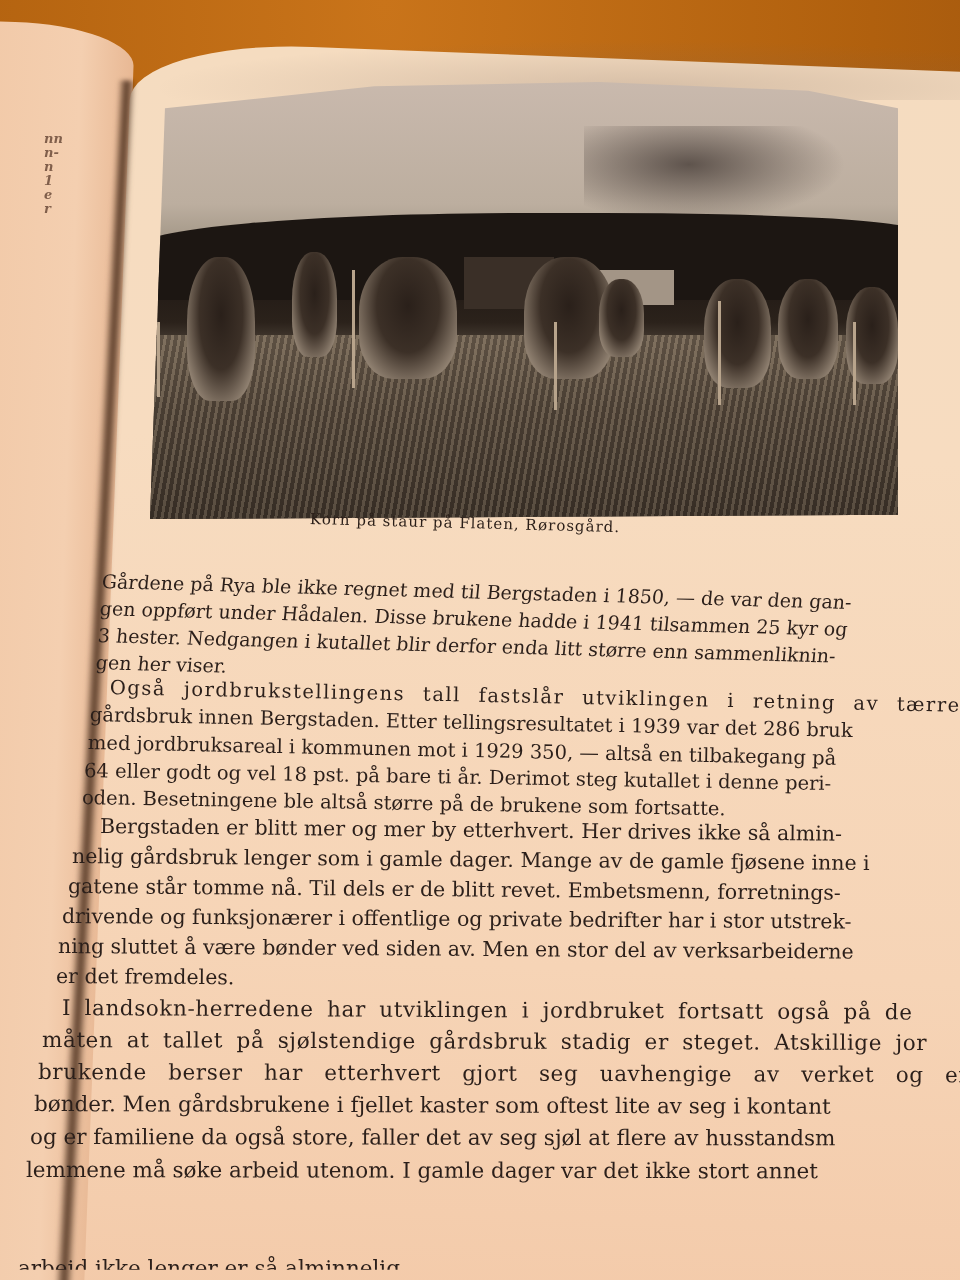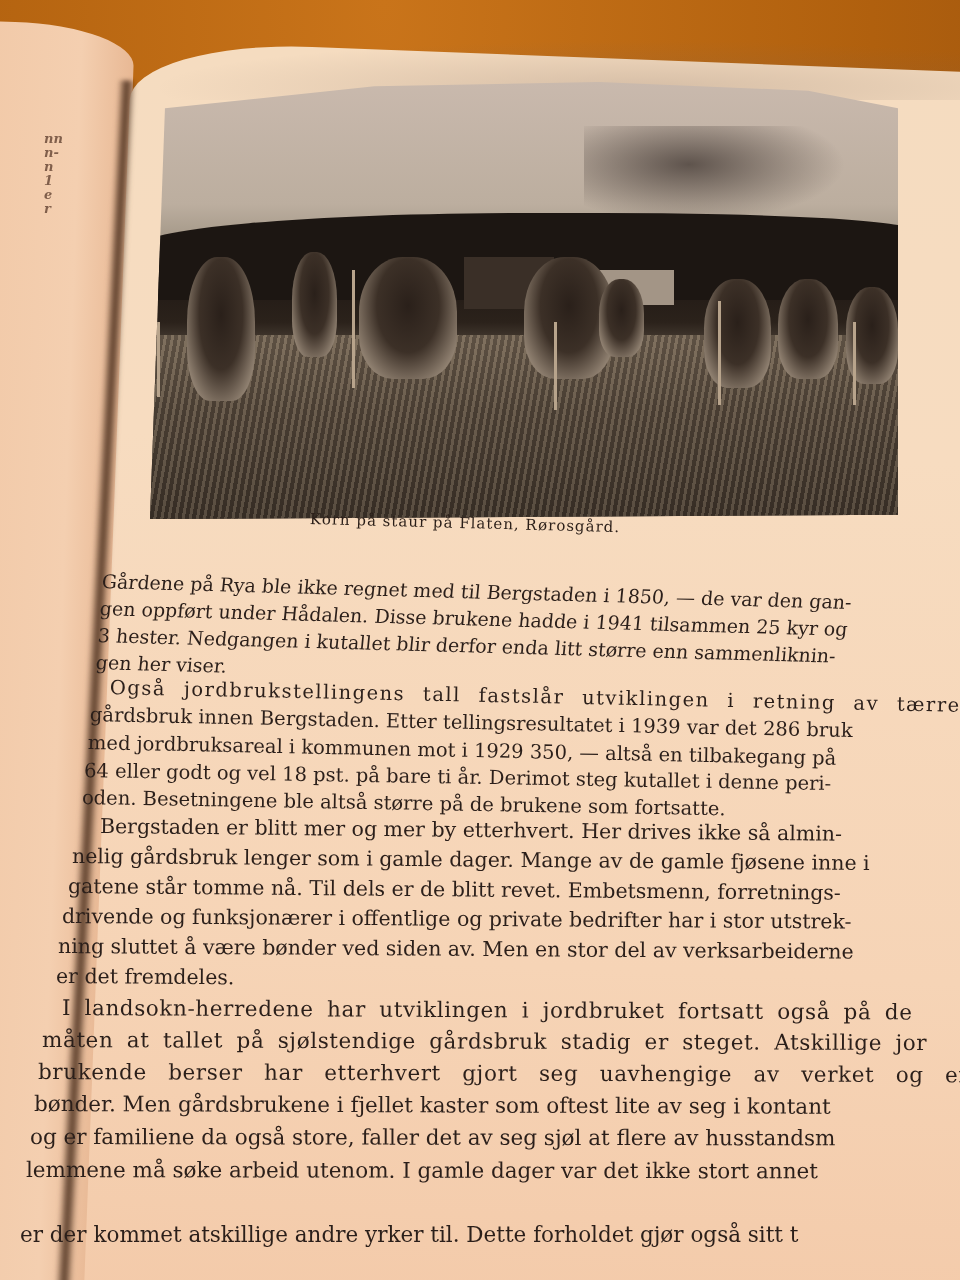--- a/index.html
+++ b/index.html
@@ -181,15 +181,15 @@
     <div class="line" style="left:62px;top:904px;font-size:20.5px;transform:rotate(0.4deg);">drivende og funksjonærer i offentlige og private bedrifter har i stor utstrek-</div>
     <div class="line" style="left:58px;top:934px;font-size:20.5px;transform:rotate(0.4deg);">ning sluttet å være bønder ved siden av. Men en stor del av verksarbeiderne</div>
     <div class="line" style="left:56px;top:964px;font-size:20.5px;transform:rotate(0.4deg);">er det fremdeles.</div>
 
     <div class="line" style="left:62px;top:995px;font-size:21.5px;letter-spacing:0.6px;word-spacing:6px;transform:rotate(0.3deg);">I landsokn-herredene har utviklingen i jordbruket fortsatt også på de</div>
     <div class="line" style="left:42px;top:1027px;font-size:21.5px;letter-spacing:0.6px;word-spacing:6px;transform:rotate(0.2deg);">måten at tallet på sjølstendige gårdsbruk stadig er steget. Atskillige jor</div>
     <div class="line" style="left:38px;top:1059px;font-size:21.5px;letter-spacing:0.6px;word-spacing:14px;transform:rotate(0.2deg);">brukende berser har etterhvert gjort seg uavhengige av verket og er bl</div>
     <div class="line" style="left:34px;top:1091px;font-size:21.5px;transform:rotate(0.2deg);">bønder. Men gårdsbrukene i fjellet kaster som oftest lite av seg i kontant</div>
     <div class="line" style="left:30px;top:1124px;font-size:21.5px;transform:rotate(0.1deg);">og er familiene da også store, faller det av seg sjøl at flere av husstandsm</div>
     <div class="line" style="left:26px;top:1157px;font-size:21.5px;transform:rotate(0.1deg);">lemmene må søke arbeid utenom. I gamle dager var det ikke stort annet</div>
-    <div class="line" style="left:20px;top:1222px;font-size:21.5px;">er der kommet atskillige andre yrker til. Dette forholdet gjør også sitt t</div>
+    <div class="line" style="left:18px;top:1256px;font-size:21.5px;clip-path:inset(0 0 45% 0);">                                         arbeid ikke lenger er så alminnelig</div>
   </div>
 </div>
 
 </body></html>

